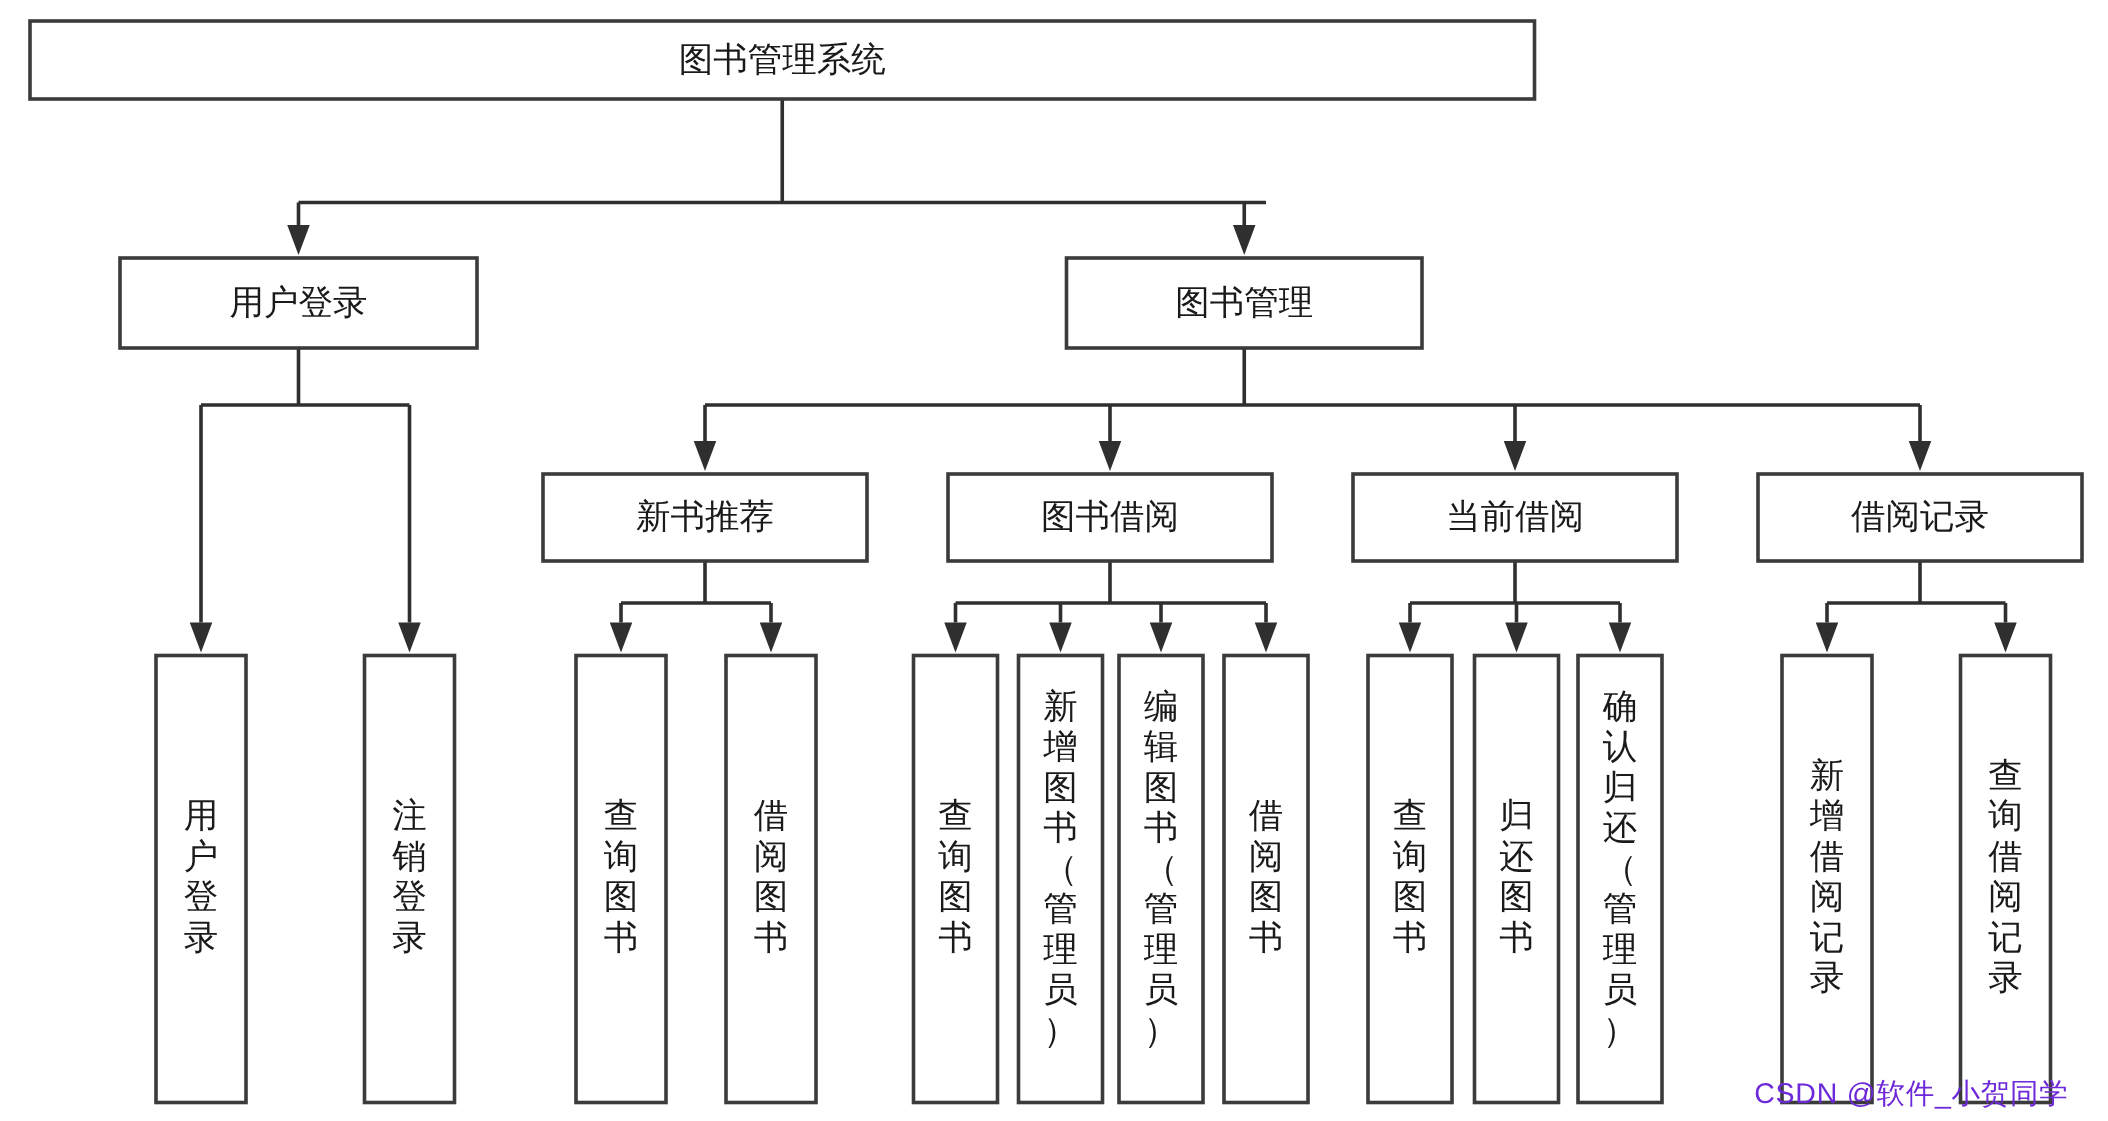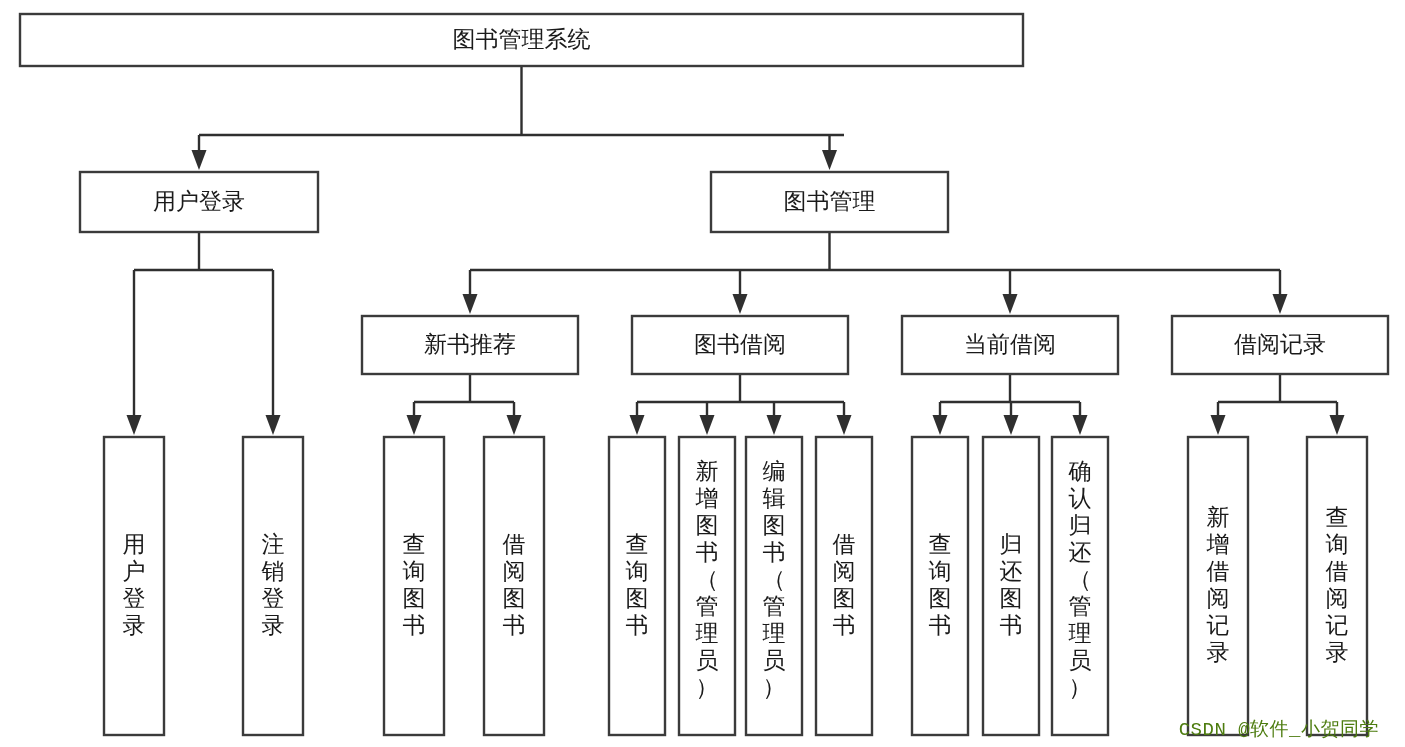--- a/index.html
+++ b/index.html
@@ -49,23 +49,23 @@
   .label-h {
     font-size: 23px;
   }
   .label-v {
     font-size: 23px;
   }
   .watermark {
     position: absolute;
     right: 8px;
     bottom: 5px;
-    font-family: Liberation Mono, monospace;
+    font-family: Liberation Sans, sans-serif;
     font-size: 19px;
-    color: #4d7c0f;
+    color: #6d28d9;
     letter-spacing: 0.5px;
     white-space: nowrap;
     user-select: none;
     pointer-events: none;
   }
 </style>
 </head>
 <body>
 
 <div id="diagram-root">

